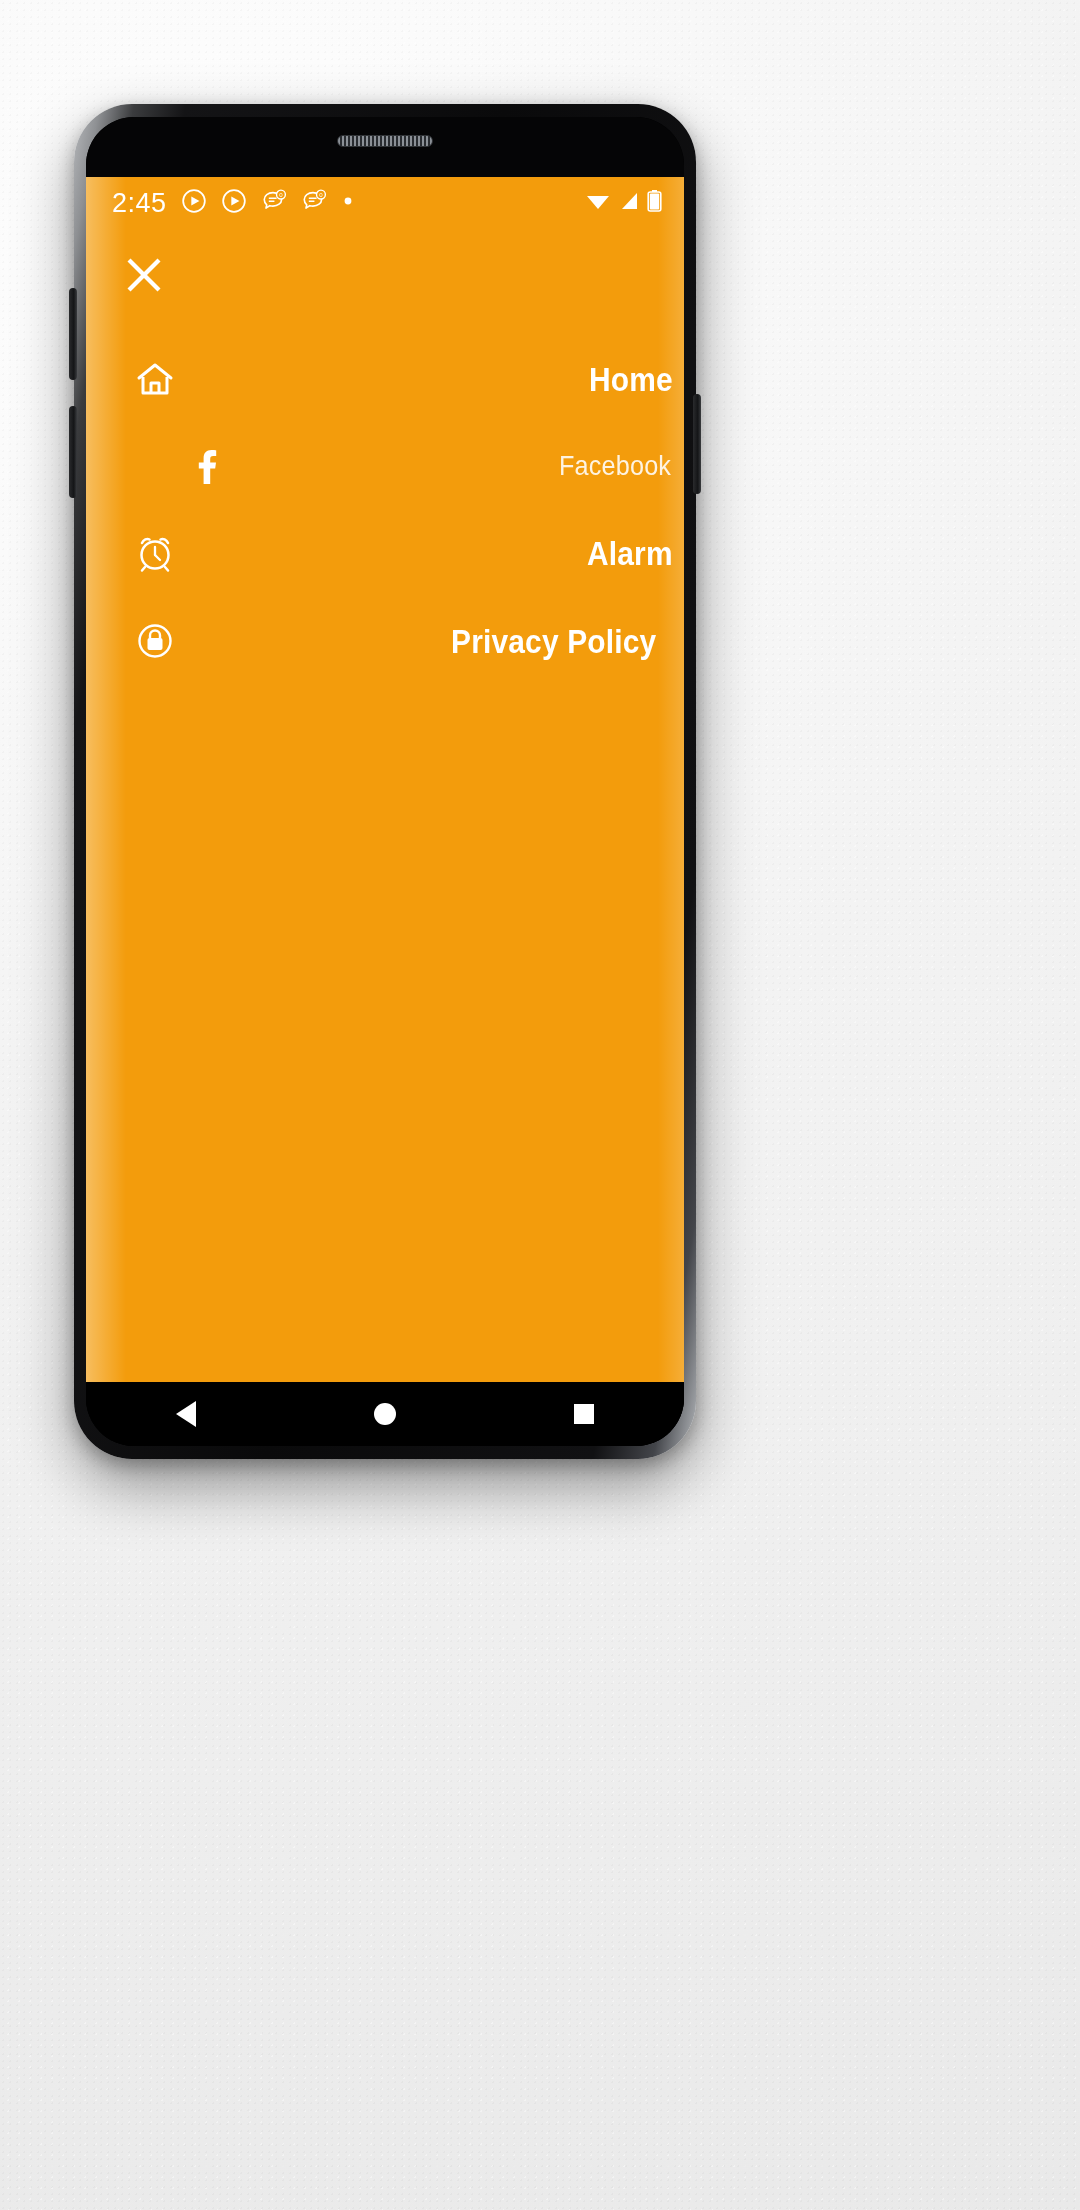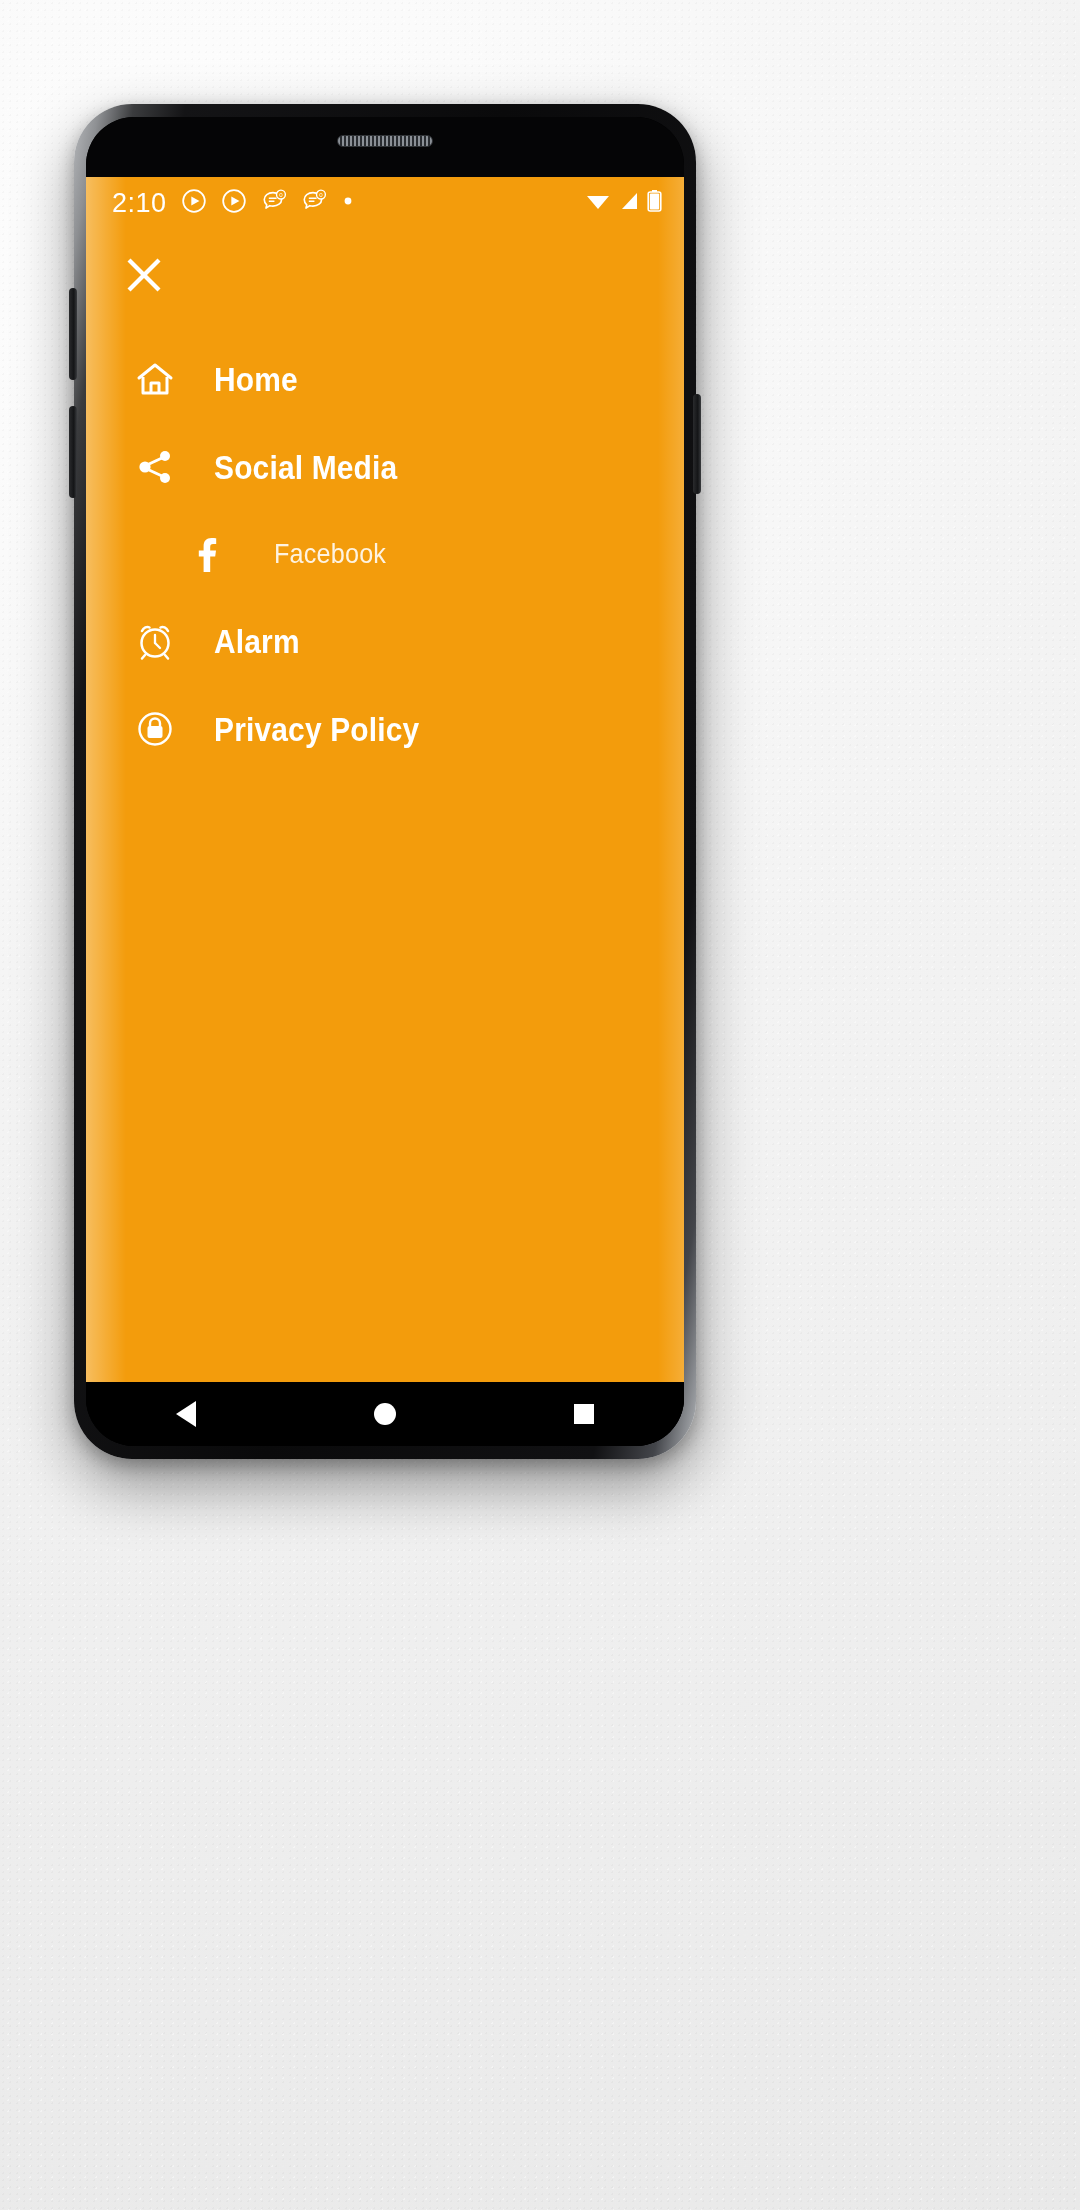--- a/index.html
+++ b/index.html
@@ -159,20 +159,21 @@
     position: relative;
     z-index: 6;
     padding-top: 10px;
   }
   .menu-item {
     display: flex;
     align-items: center;
     height: 88px;
     padding-left: 38px;
     cursor: pointer;
+    justify-content: space-between;
   }
   .menu-icon {
     width: 62px;
     min-width: 62px;
     display: flex;
     align-items: center;
     justify-content: center;
   }
   .menu-label {
     margin-left: 28px;
@@ -264,21 +265,21 @@
     <div id="screen">
 
       <div id="top-bezel">
         <div id="earpiece"></div>
       </div>
 
       <div id="app">
 
         <div id="statusbar">
           <div id="status-left">
-            <span id="clock">2:10</span>
+            <span id="clock">2:45</span>
 
             <span class="sb-icon">
               <svg width="26" height="26" viewBox="0 0 24 24">
                 <circle cx="12" cy="12" r="10" fill="none" stroke="#fff" stroke-width="1.6"></circle>
                 <path d="M9.5 7.8 L17 12 L9.5 16.2 Z" fill="#fff"></path>
               </svg>
             </span>
 
             <span class="sb-icon">
               <svg width="26" height="26" viewBox="0 0 24 24">
@@ -351,32 +352,20 @@
               <svg width="44" height="44" viewBox="0 0 44 44">
                 <path d="M6 21 L22 8 L38 21" fill="none" stroke="#fff" stroke-width="3" stroke-linecap="round" stroke-linejoin="round"></path>
                 <path d="M10 20 L10 36 L34 36 L34 20" fill="none" stroke="#fff" stroke-width="3" stroke-linejoin="round"></path>
                 <path d="M18 36 L18 26 L26 26 L26 36" fill="none" stroke="#fff" stroke-width="3" stroke-linejoin="round"></path>
               </svg>
             </span>
             <span class="menu-label">Home</span>
           </div>
 
 
-          <div class="menu-item">
-            <span class="menu-icon">
-              <svg width="44" height="44" viewBox="0 0 44 44">
-                <circle cx="32" cy="11" r="5" fill="#fff"></circle>
-                <circle cx="32" cy="33" r="5" fill="#fff"></circle>
-                <circle cx="12" cy="22" r="5.6" fill="#fff"></circle>
-                <line x1="16" y1="19" x2="29" y2="13" stroke="#fff" stroke-width="3"></line>
-                <line x1="16" y1="25" x2="29" y2="31" stroke="#fff" stroke-width="3"></line>
-              </svg>
-            </span>
-            <span class="menu-label">Social Media</span>
-          </div>
 
           <div class="menu-item sub">
             <span class="menu-icon">
               <svg width="40" height="44" viewBox="0 0 40 44">
                 <path d="M24.5 6 C19.3 6 16.6 8.9 16.6 14.4 L16.6 18.4 L11.8 18.4 L11.8 24.6 L16.6 24.6 L16.6 40 L23.2 40 L23.2 24.6 L28.2 24.6 L29 18.4 L23.2 18.4 L23.2 15.2 C23.2 13.2 23.8 12.1 26.2 12.1 L29.2 12.1 L29.2 6.3 C28.2 6.15 26.4 6 24.5 6 Z" fill="#fff"></path>
               </svg>
             </span>
             <span class="menu-label">Facebook</span>
           </div>
 

